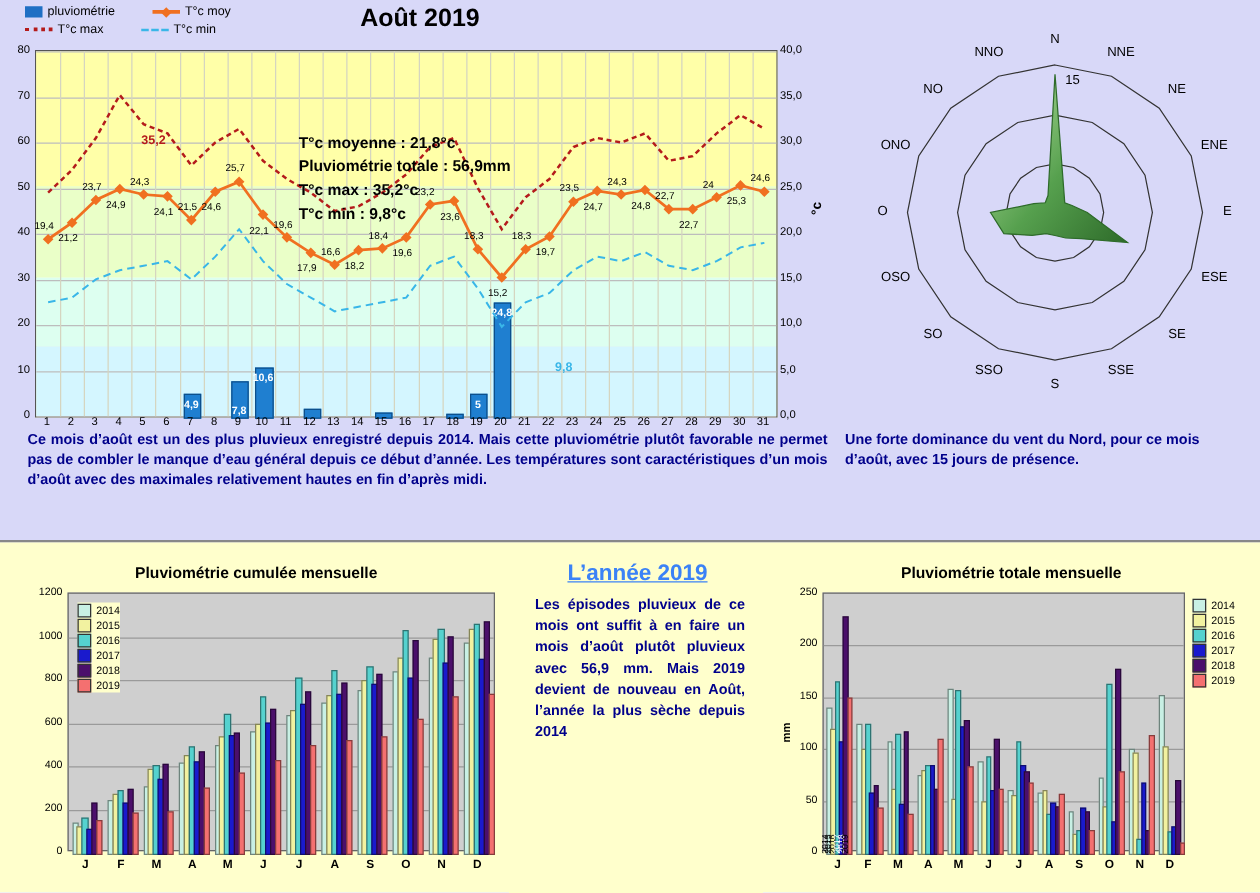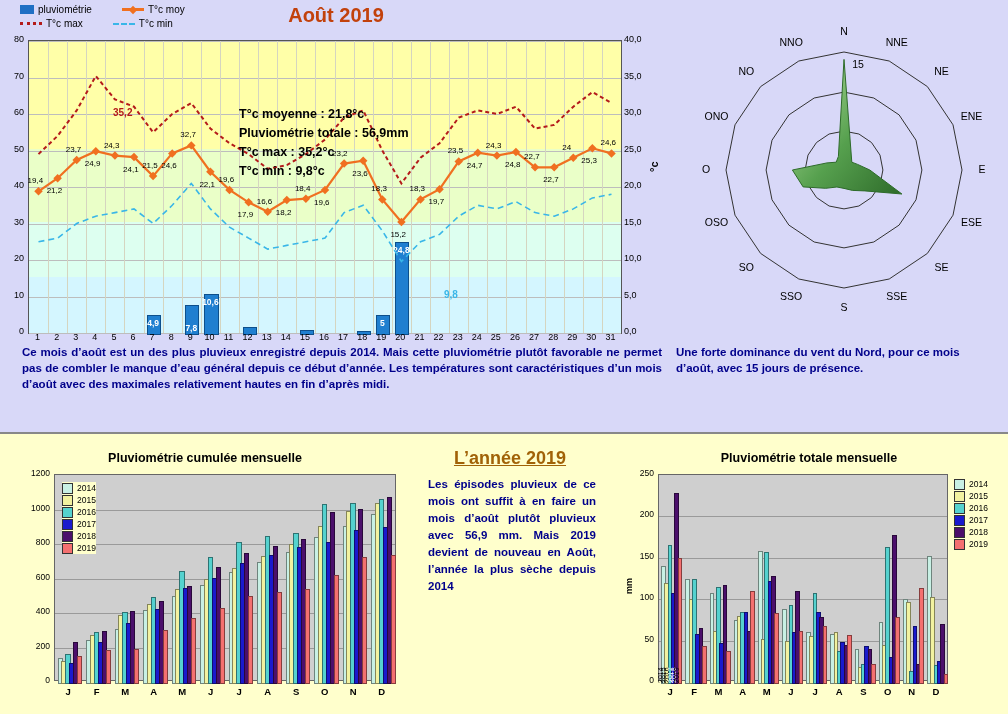--- a/index.html
+++ b/index.html
@@ -1,21 +1,21 @@
 <!DOCTYPE html>
 <html><head>
 <meta charset="utf-8">
 <style>
   html,body{margin:0;padding:0;}
   body{width:1008px;height:714px;font-family:"Liberation Sans",sans-serif;background:#ffffff;overflow:hidden;}
   .page{position:relative;width:1008px;height:714px;}
 
   
   .top{position:absolute;left:0;top:0;width:1008px;height:432px;background:#d8d8f8;border-bottom:2px solid #888;}
-  .top-title{position:absolute;left:0;top:4px;width:672px;text-align:center;font-size:20px;font-weight:bold;color:#c2410c;}
+  .top-title{position:absolute;left:0;top:4px;width:672px;text-align:center;font-size:20px;font-weight:bold;color:#000000;}
   .rose-panel{position:absolute;left:672px;top:0;width:336px;height:340px;}
   .left-panel{position:absolute;left:0;top:0;width:672px;height:340px;}
 
   
   .chart{position:absolute;left:28px;top:40px;width:592px;height:292px;border:1px solid #555;background:#ffffcc;}
   .band{position:absolute;left:0;width:100%;}
   .plotgrid{position:absolute;inset:0;}
   .hline{position:absolute;left:0;width:100%;border-top:1px solid #bdbdbd;}
   .vline{position:absolute;top:0;height:100%;border-left:1px solid #d5d5c0;}
   .axis-l{position:absolute;left:0;top:40px;width:28px;height:292px;}
@@ -49,21 +49,21 @@
   
   .rose-wrap{position:absolute;left:22px;top:8px;width:300px;height:330px;}
   .dirlab{position:absolute;font-size:10.5px;color:#000;text-align:center;}
 
   
   .bottom{position:absolute;left:0;top:434px;width:1008px;height:280px;background:#ffffcc;}
   .b-left{position:absolute;left:0;top:0;width:410px;height:280px;}
   .b-mid{position:absolute;left:410px;top:0;width:200px;height:280px;}
   .b-right{position:absolute;left:610px;top:0;width:398px;height:280px;}
   .b-title{position:absolute;top:17px;width:100%;text-align:center;font-size:12.5px;font-weight:bold;color:#000;}
-  .year-title{position:absolute;top:14px;width:100%;text-align:center;font-size:18px;font-weight:bold;color:#a16207;text-decoration:underline;}
+  .year-title{position:absolute;top:14px;width:100%;text-align:center;font-size:18px;font-weight:bold;color:#3b82f6;text-decoration:underline;}
   .year-text{position:absolute;left:18px;top:42px;width:168px;font-size:11.5px;font-weight:bold;color:#00008b;line-height:17px;text-align:justify;}
 
   .plot{position:absolute;background:#cfcfcf;border:1px solid #666;}
   .gl{position:absolute;left:0;width:100%;border-top:1px solid #9a9a9a;}
   .ytick{position:absolute;font-size:8.5px;text-align:right;color:#000;}
   .xtick{position:absolute;font-size:9.5px;text-align:center;color:#000;font-weight:bold;}
   .lgbox{position:absolute;font-size:8.5px;color:#000;}
   .lgrow{display:flex;align-items:center;gap:4px;height:12px;}
   .lgsw{width:9px;height:9px;border:1px solid #333;display:inline-block;}
   .ylab-rot{position:absolute;font-size:9px;font-weight:bold;transform:rotate(-90deg);transform-origin:left top;}
@@ -227,21 +227,21 @@
           </svg>
         <div class="plotgrid" id="ptlabels">
             <div class="ptlab" style="left: -1.45161px; top: 135.38px;">19,4</div>
             <div class="ptlab" style="left: 17.6452px; top: 145.24px;">21,2</div>
             <div class="ptlab" style="left: 36.7419px; top: 103.99px;">23,7</div>
             <div class="ptlab" style="left: 55.8387px; top: 118.23px;">24,9</div>
             <div class="ptlab" style="left: 74.9355px; top: 99.61px;">24,3</div>
             <div class="ptlab" style="left: 94.0323px; top: 124.07px;">24,1</div>
             <div class="ptlab" style="left: 113.129px; top: 120.05px;">21,5</div>
             <div class="ptlab" style="left: 132.226px; top: 120.42px;">24,6</div>
-            <div class="ptlab" style="left: 151.323px; top: 89.39px;">32,7</div>
+            <div class="ptlab" style="left: 151.323px; top: 89.39px;">25,7</div>
             <div class="ptlab" style="left: 170.419px; top: 138.67px;">22,1</div>
             <div class="ptlab" style="left: 189.516px; top: 133.92px;">19,6</div>
             <div class="ptlab" style="left: 208.613px; top: 169.33px;">17,9</div>
             <div class="ptlab" style="left: 227.71px; top: 155.82px;">16,6</div>
             <div class="ptlab" style="left: 246.806px; top: 167.14px;">18,2</div>
             <div class="ptlab" style="left: 265.903px; top: 142.68px;">18,4</div>
             <div class="ptlab" style="left: 285px; top: 156.92px;">19,6</div>
             <div class="ptlab" style="left: 303px; top: 107.64px;">23,2</div>
             <div class="ptlab" style="left: 323.194px; top: 127.72px;">23,6</div>
             <div class="ptlab" style="left: 342.29px; top: 143.41px;">18,3</div>

